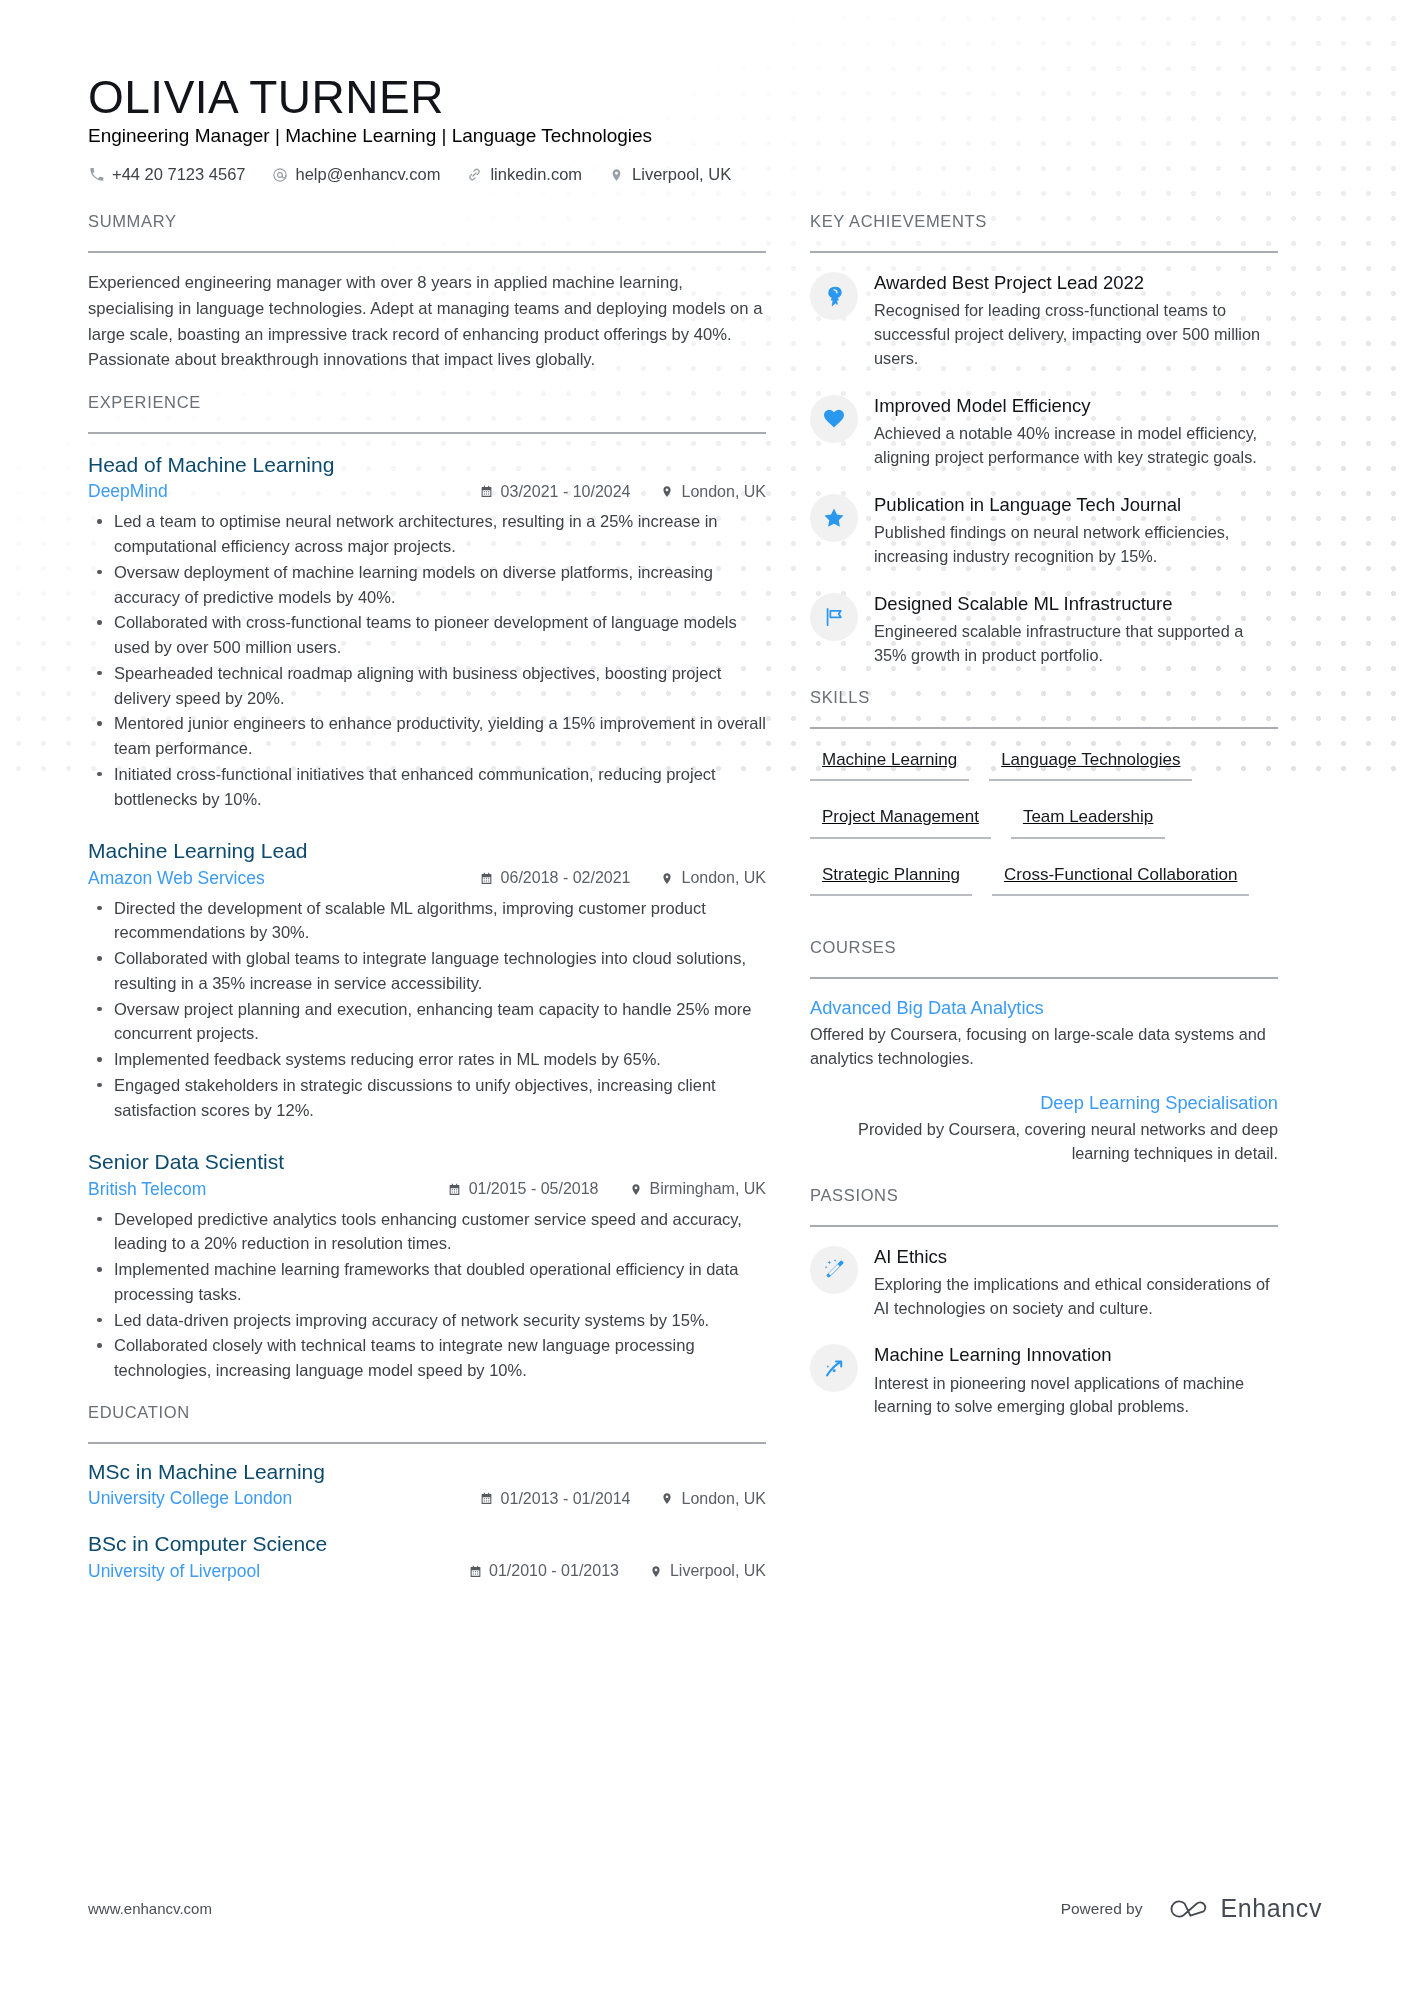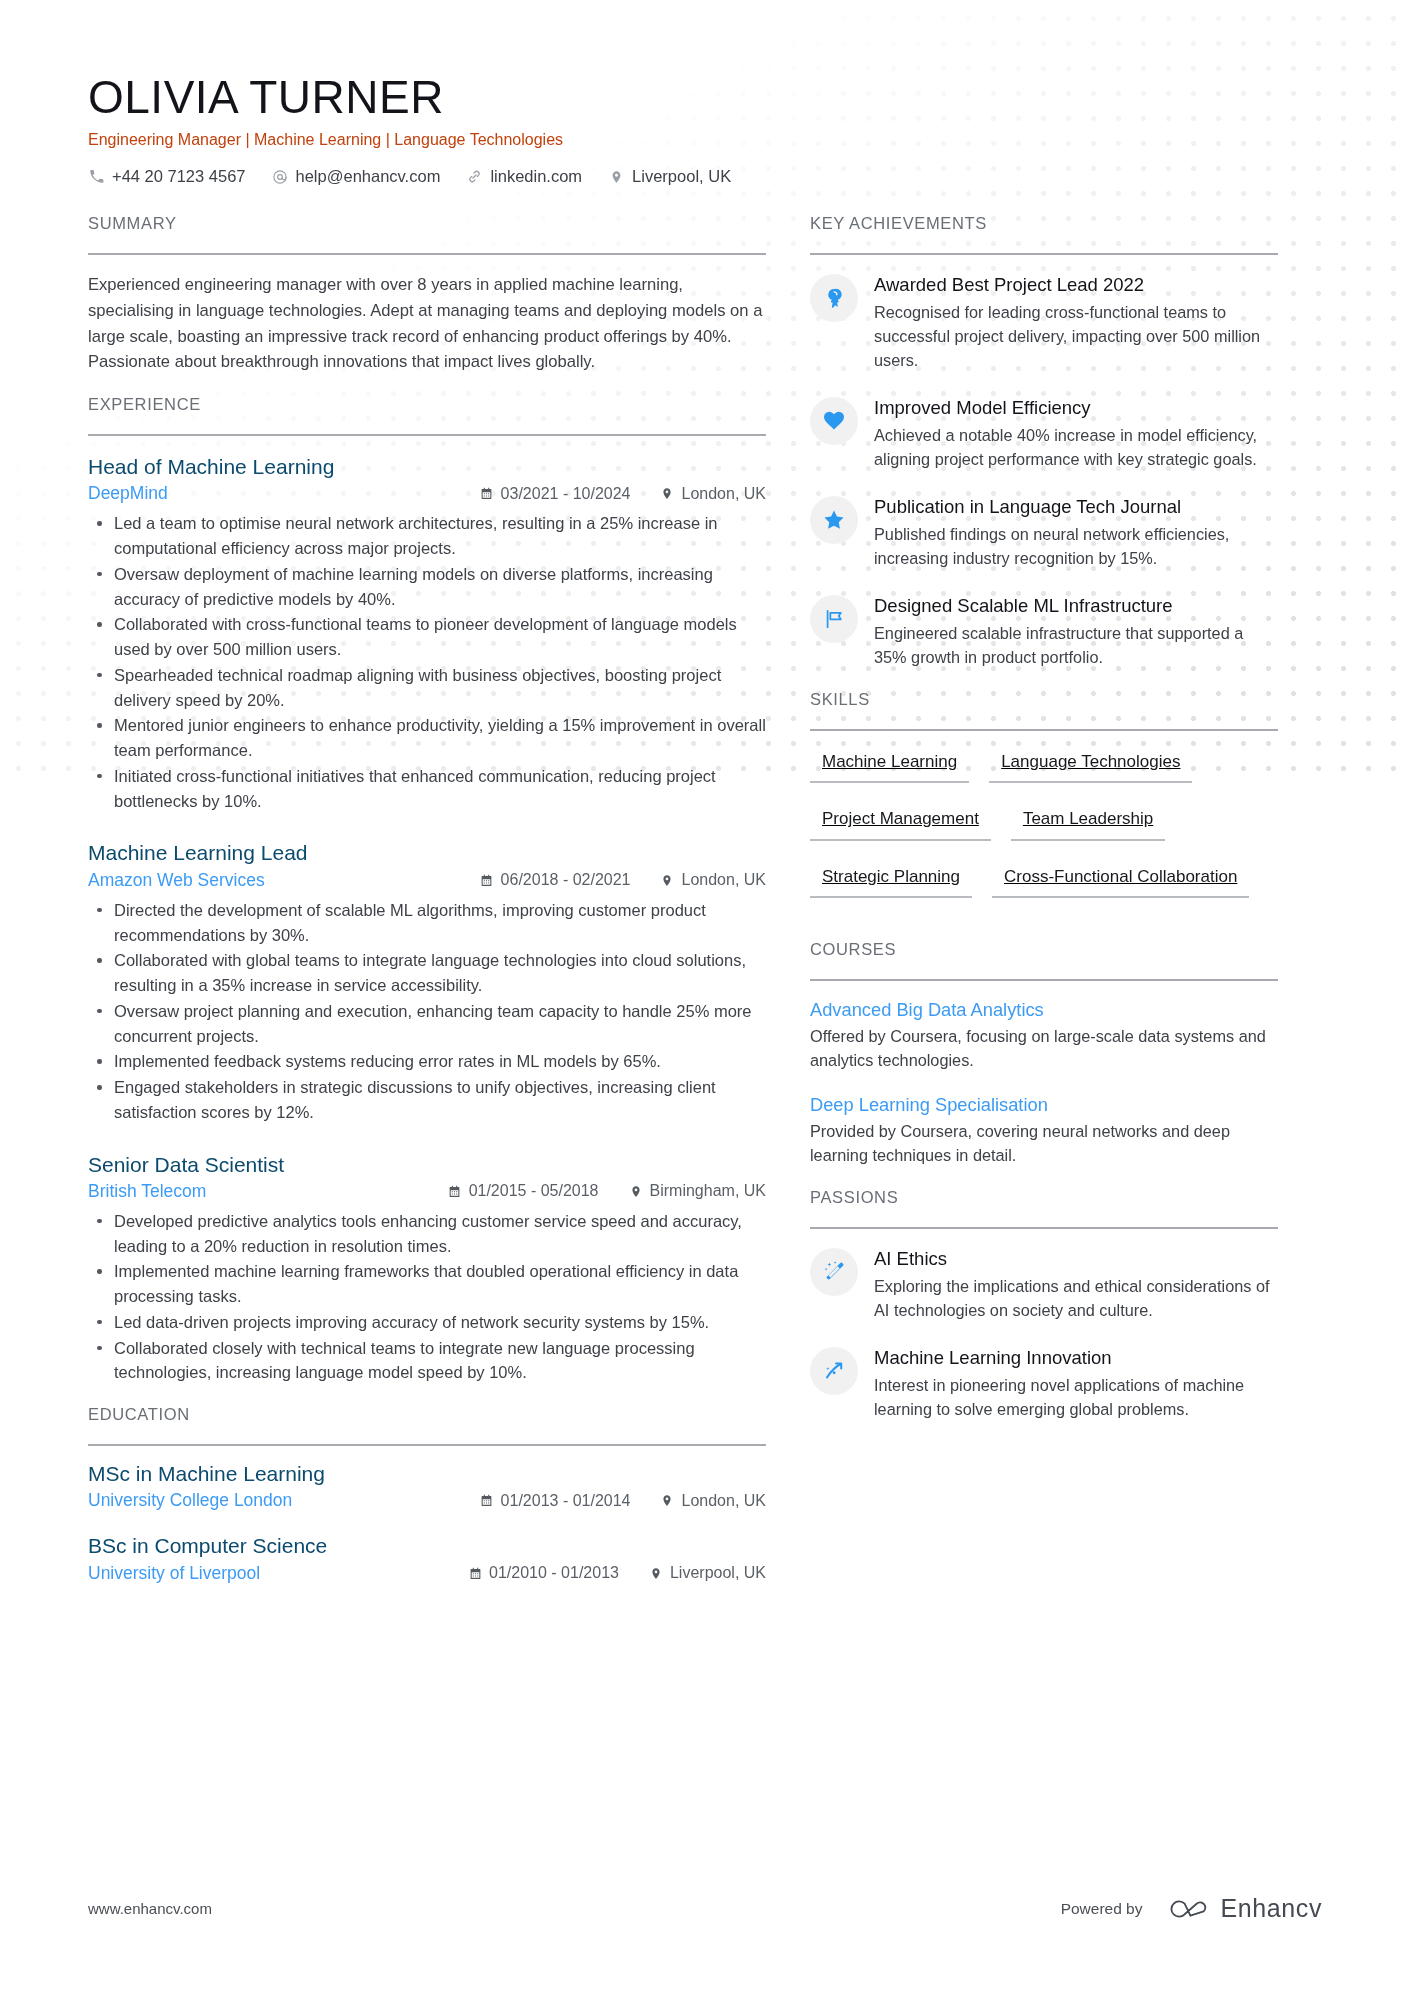--- a/index.html
+++ b/index.html
@@ -26,22 +26,22 @@
     pointer-events:none;
   }
   #content { position:relative; padding:72px 88px 0 88px; }
 
   
   .name {
     font-size:46px; font-weight:400; letter-spacing:.5px;
     color:#12141a; line-height:1.12;
   }
   .headline {
-    margin-top:6px;
-    font-size:16px; font-weight:400; color:#c2410c; line-height:1.3;
+    margin-top:0;
+    font-size:19px; font-weight:400; color:#000000; line-height:1.3;
   }
   .contact-row {
     margin-top:17px;
     display:flex; align-items:center; flex-wrap:wrap;
     font-size:16.5px; color:#3e4248;
   }
   .contact-item { display:flex; align-items:center; margin-right:26px; }
   .contact-item .ci-ico {
     display:inline-flex; align-items:center; justify-content:center;
     width:17px; height:17px; margin-right:7px; color:#9aa0a6;
@@ -118,21 +118,21 @@
 
   .skills-wrap { display:flex; flex-wrap:wrap;text-decoration:underline; }
   .skill {
     font-size:17px; color:#16181d; line-height:1.2;
     padding:4px 12px 9px 12px;
     border-bottom:2px solid #b9bdc2;
     margin:0 20px 22px 0;
   }
 
   .course { margin-bottom:20px; }
-  .course:last-child { margin-bottom:4px; }
+  .course:last-child { margin-bottom:4px;text-align:right; }
   .course-title { font-size:18.3px; color:#3b9bf5; line-height:1.3; margin-bottom:3px; }
   .course-desc { font-size:16.3px; line-height:1.47; color:#3e4248; }
 
   
   .footer {
     position:absolute; left:88px; right:88px; bottom:72px;
     display:flex; align-items:center;
   }
   .footer-url { font-size:15px; color:#4a4e55; }
   .footer-right { margin-left:auto; display:flex; align-items:center; }

